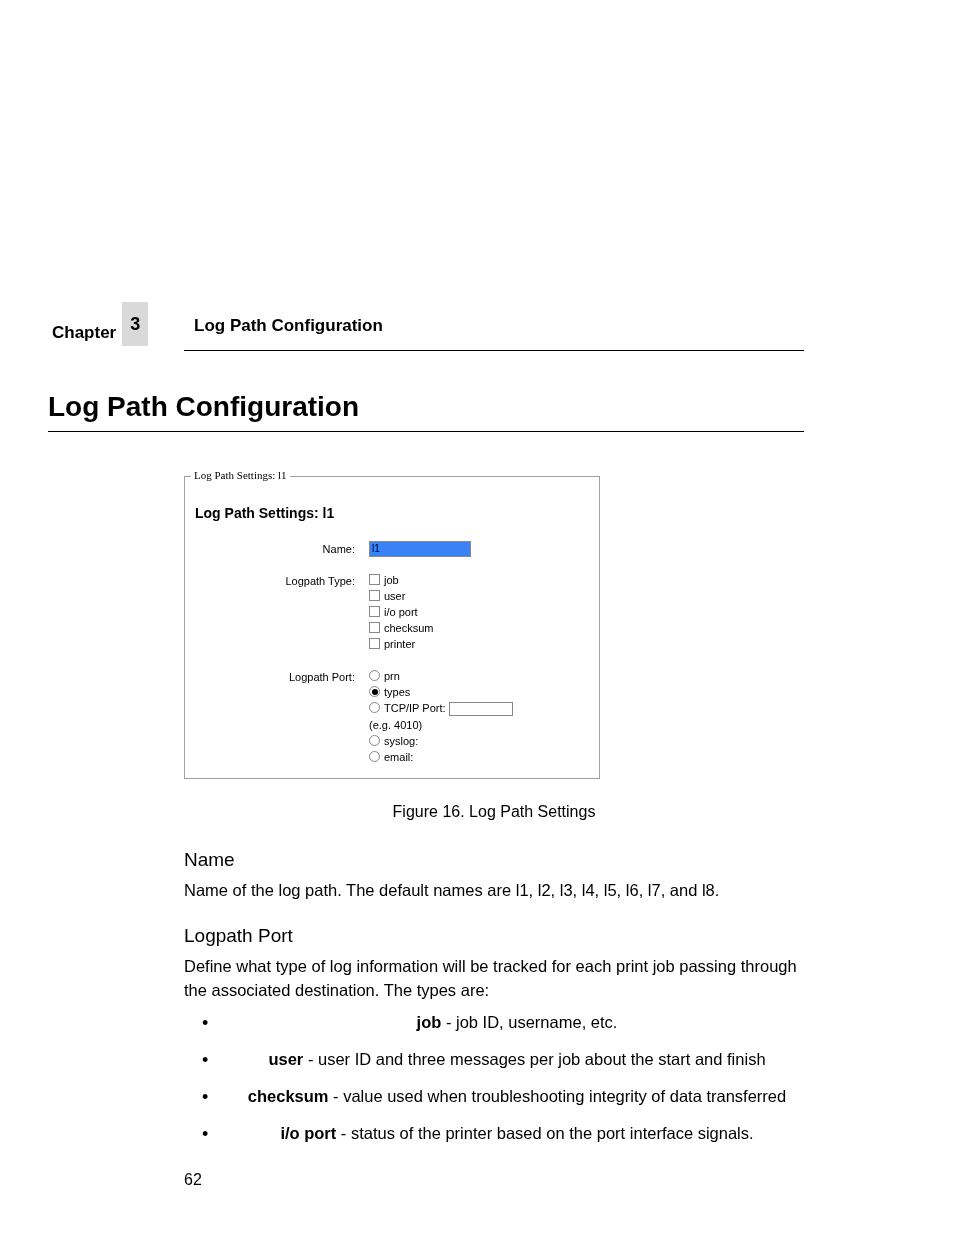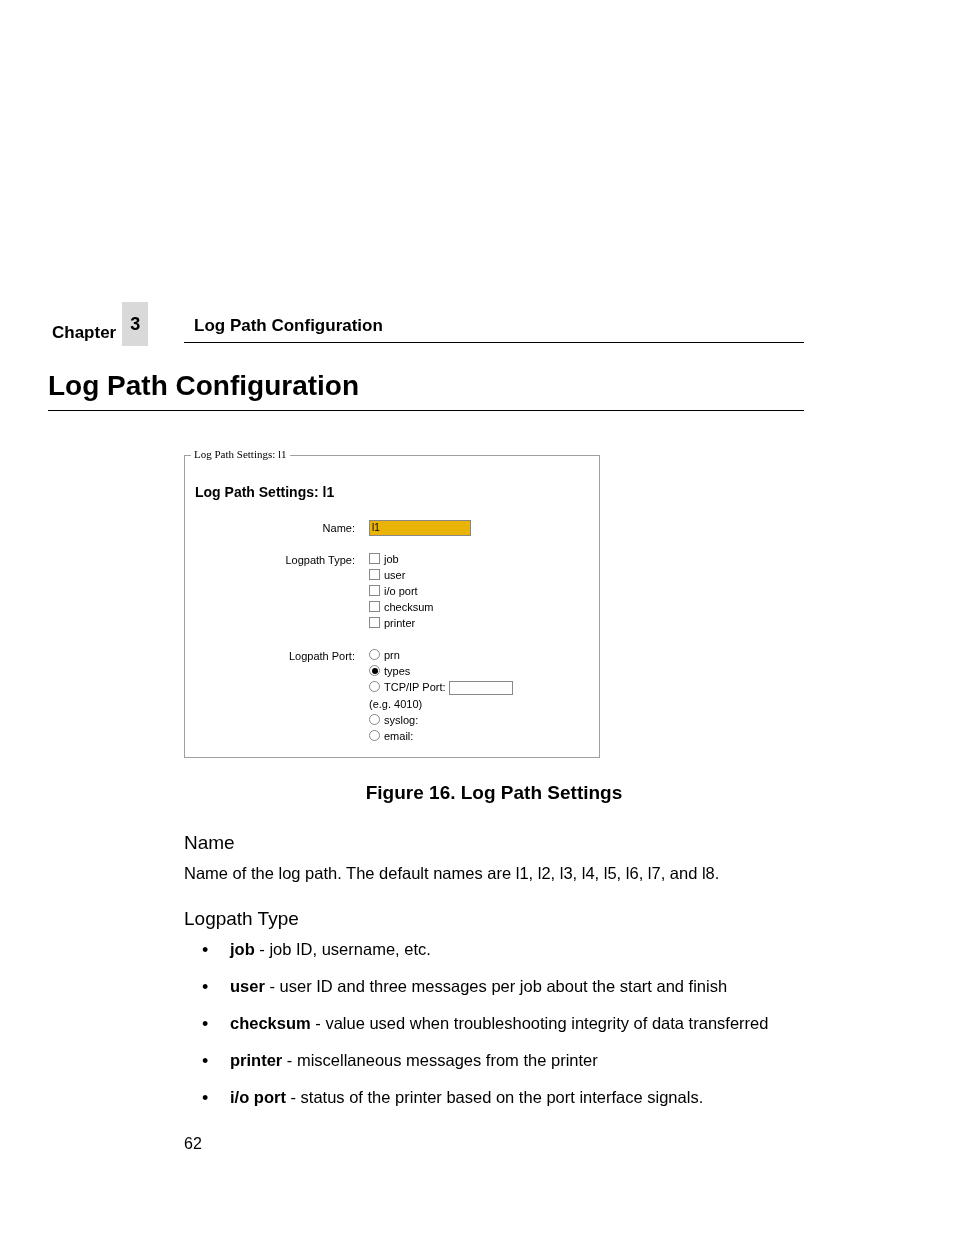--- a/index.html
+++ b/index.html
@@ -10,22 +10,22 @@
     color: #000;
     width: 954px;
   }
   .page {
     padding: 316px 150px 60px 184px;
     position: relative;
   }
   .header-line {
     position: relative;
     border-bottom: 1.5px solid #000;
-    padding-bottom: 6px;
-    margin-bottom: 27px;
+    padding-bottom: 14px;
+    margin-bottom: 40px;
     display: flex;
     align-items: center;
   }
   .chapter-label {
     position: absolute;
     left: -132px;
     top: -2px;
     font-weight: bold;
     font-size: 17px;
     display: flex;
@@ -99,21 +99,21 @@
   .form-control-col {
     flex: 1;
   }
   .text-input {
     border: 1px solid #888;
     height: 14px;
     width: 96px;
     padding: 0 2px;
     font-size: 10px;
     line-height: 14px;
-    background: #eab308;
+    background: #3b82f6;
   }
   .text-input-small {
     border: 1px solid #888;
     height: 12px;
     width: 58px;
     padding: 0 2px;
     font-size: 10px;
     display: inline-block;
     vertical-align: middle;
     background: #fff;
@@ -138,39 +138,40 @@
     height: 6px;
     background: #000;
     border-radius: 50%;
   }
   .option-line {
     margin-bottom: 2px;
     line-height: 14px;
   }
   .figure-caption {
     text-align: center;
-    font-weight: bold;
-    font-size: 19px;
+    font-weight: normal;
+    font-size: 16px;
     margin-bottom: 28px;
   }
 
   .section-heading {
     font-weight: normal;
     font-size: 19px;
     margin-bottom: 8px;
     margin-top: 22px;
   }
   .body-text {
     font-size: 16.5px;
     line-height: 1.45;
     margin-bottom: 6px;
   }
   .bullet-list {
     padding-left: 30px;
     margin: 8px 0 0 0;
+    text-align: center;
   }
   .bullet-item {
     position: relative;
     font-size: 16.5px;
     line-height: 1.4;
     margin-bottom: 14px;
     padding-left: 16px;
     list-style: none;
   }
   .bullet-item::before {
@@ -237,24 +238,24 @@
         <div class="option-line"><span class="radio-glyph"></span><span>email:</span></div>
       </div>
     </div>
   </div>
 
   <div class="figure-caption">Figure 16. Log Path Settings</div>
 
   <div class="section-heading">Name</div>
   <div class="body-text">Name of the log path. The default names are l1, l2, l3, l4, l5, l6, l7, and l8.</div>
 
-  <div class="section-heading">Logpath Type</div>
+  <div class="section-heading">Logpath Port</div>
+  <div class="body-text">Define what type of log information will be tracked for each print job passing through the associated destination. The types are:</div>
 
   <ul class="bullet-list">
     <li class="bullet-item"><b>job</b><span> - job ID, username, etc.</span></li>
     <li class="bullet-item"><b>user</b><span> - user ID and three messages per job about the start and finish</span></li>
     <li class="bullet-item"><b>checksum</b><span> - value used when troubleshooting integrity of data transferred</span></li>
-    <li class="bullet-item"><b>printer</b><span> - miscellaneous messages from the printer</span></li>
     <li class="bullet-item"><b>i/o port</b><span> - status of the printer based on the port interface signals.</span></li>
   </ul>
 
   <div class="page-number">62</div>
 </div>
 
 </body></html>

